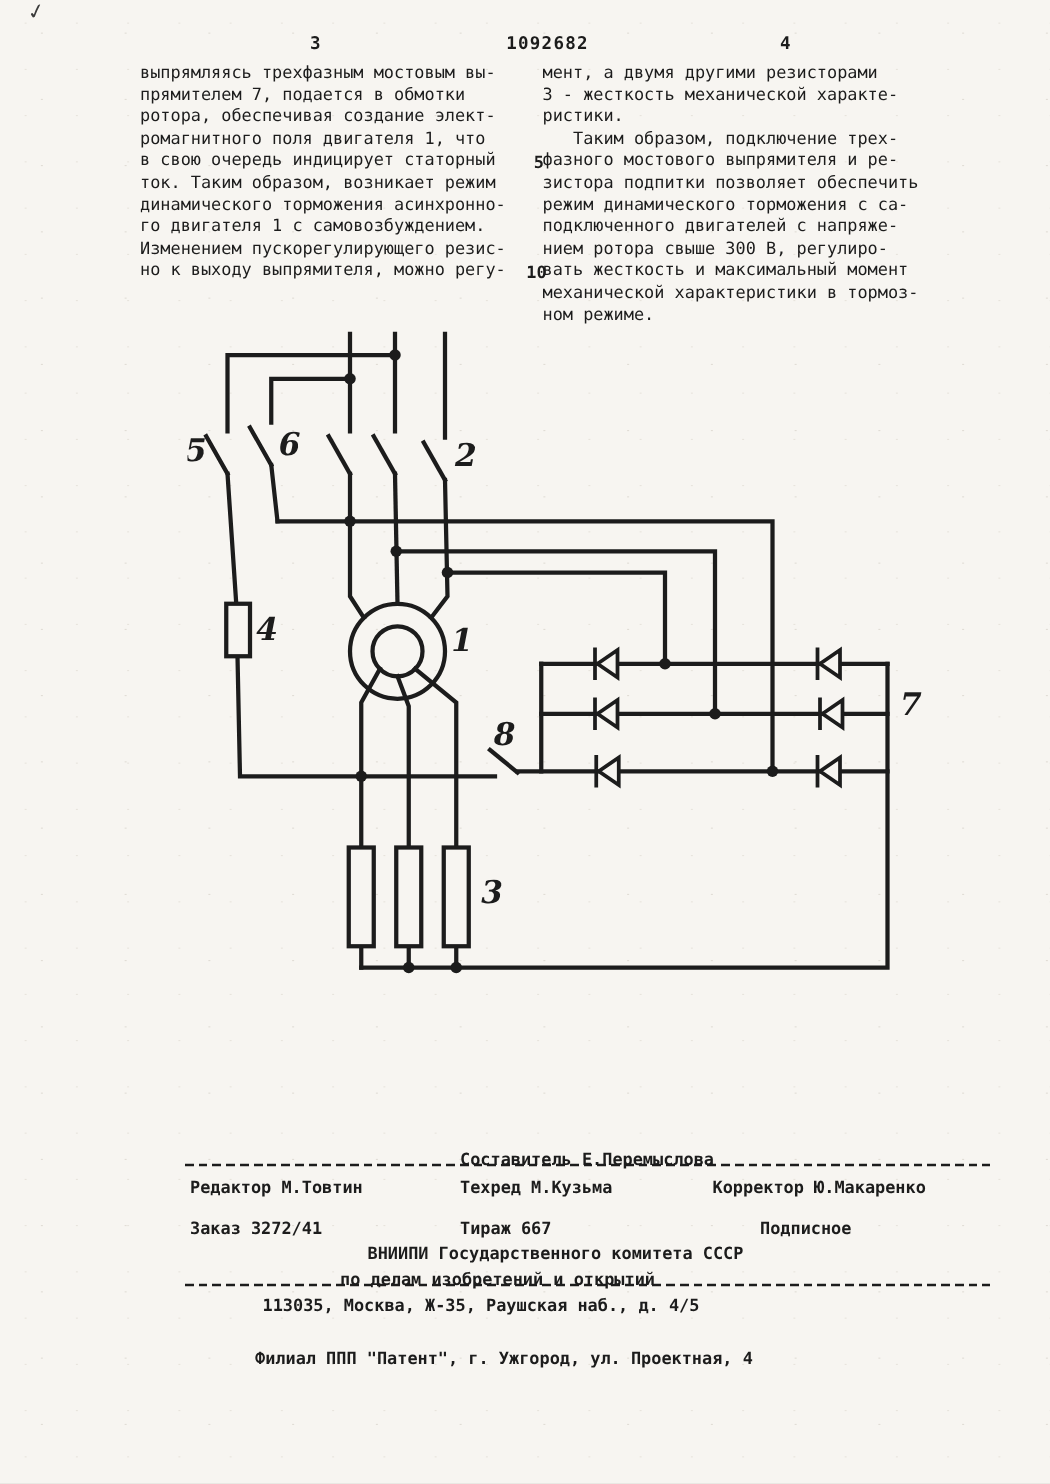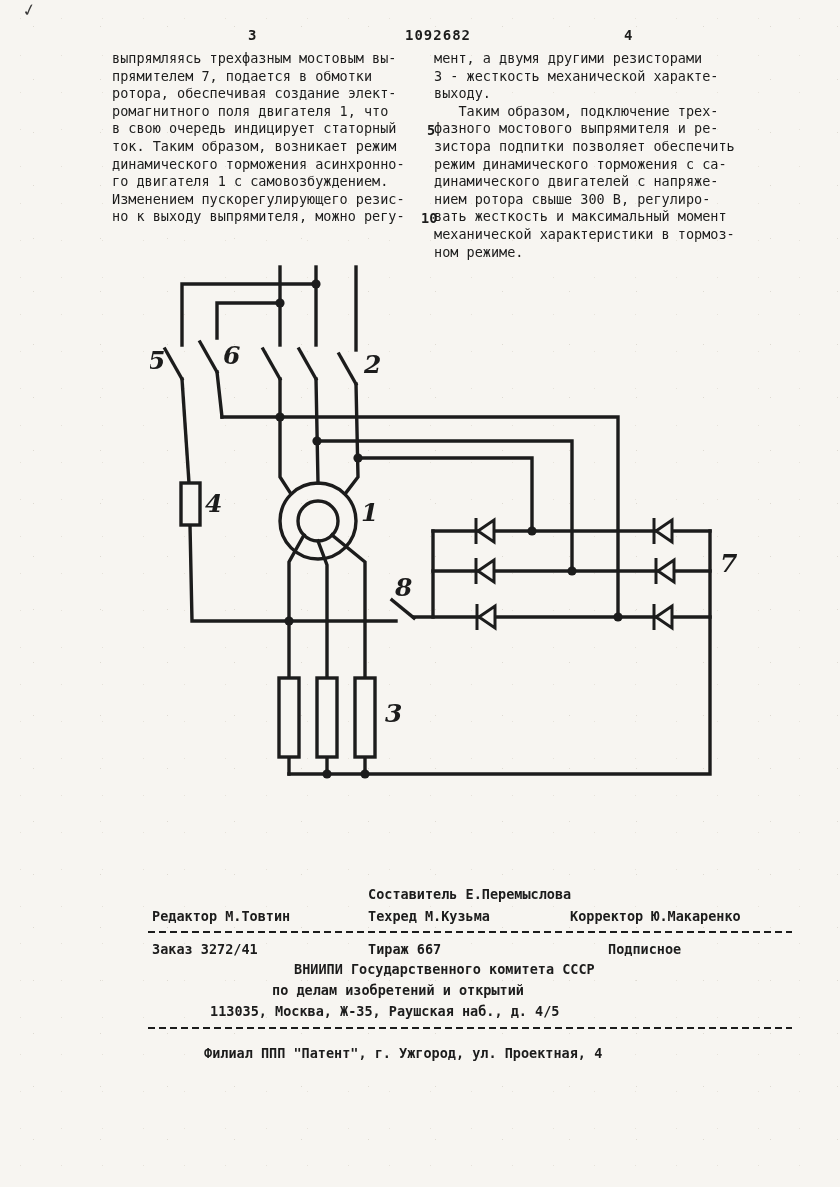--- a/index.html
+++ b/index.html
@@ -16,21 +16,21 @@
   .col { position:absolute; top:50px; }
   .col .ln { white-space:pre; font-size:13.5px; line-height:17.6px; font-weight:normal; height:17.6px; }
   .col-left  { left:112px; width:305px; }
   .col-right { left:434px; width:330px; }
   .marginnum { position:absolute; font-size:13.5px; font-weight:bold; }
   .hdr { position:absolute; top:27px; font-size:14px; font-weight:bold; letter-spacing:1px; }
   .dashrule {
     position:absolute; left:148px; width:644px; height:2.4px;
     background:repeating-linear-gradient(90deg,#1c1c1c 0 7px, transparent 7px 11px);
   }
-  .foot { position:absolute; white-space:pre; font-size:13.5px; font-weight:bold; }
+  .foot { position:absolute; white-space:pre; font-size:13.5px; font-weight:bold;margin-top:34px; }
   .scanmark { position:absolute; left:22px; top:0px; font-size:17px; color:#3a3a3a; transform:rotate(-12deg); font-family:"DejaVu Sans",sans-serif; }
   svg text { font-family:"DejaVu Serif", serif; font-style:italic; font-weight:bold; font-size:25px; fill:#1c1c1c; }
 </style>
 </head>
 <body>
 
 <div class="page">
 
   <div class="scanmark">✓</div>
 
@@ -50,26 +50,26 @@
     <div class="ln">Изменением пускорегулирующего резис-</div>
     <div class="ln">но к выходу выпрямителя, можно регу-</div>
   </div>
 
   <div class="marginnum" style="left:427px; top:122px;">5</div>
   <div class="marginnum" style="left:421px; top:210px;">10</div>
 
   <div class="col col-right">
     <div class="ln">мент, а двумя другими резисторами</div>
     <div class="ln">3 - жесткость механической характе-</div>
-    <div class="ln">выходу.</div>
+    <div class="ln">ристики.</div>
     <div class="ln">   Таким образом, подключение трех-</div>
     <div class="ln">фазного мостового выпрямителя и ре-</div>
     <div class="ln">зистора подпитки позволяет обеспечить</div>
     <div class="ln">режим динамического торможения с са-</div>
-    <div class="ln">динамического двигателей с напряже-</div>
+    <div class="ln">подключенного двигателей с напряже-</div>
     <div class="ln">нием ротора свыше 300 В, регулиро-</div>
     <div class="ln">вать жесткость и максимальный момент</div>
     <div class="ln">механической характеристики в тормоз-</div>
     <div class="ln">ном режиме.</div>
   </div>
 
   <svg style="position:absolute; left:150px; top:258px;" width="600" height="545" viewBox="150 258 600 545">
 
     <g stroke="#1c1c1c" stroke-width="3.4" fill="none" stroke-linecap="square">
 

